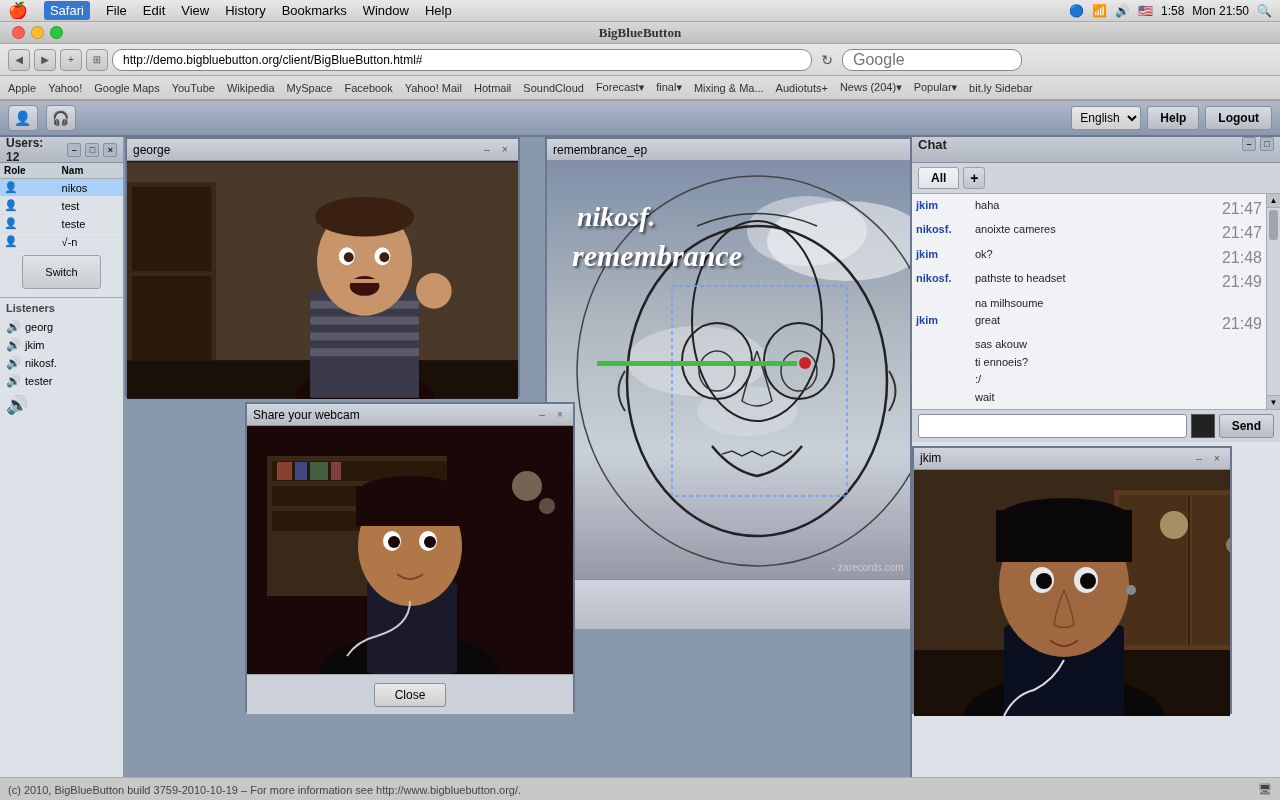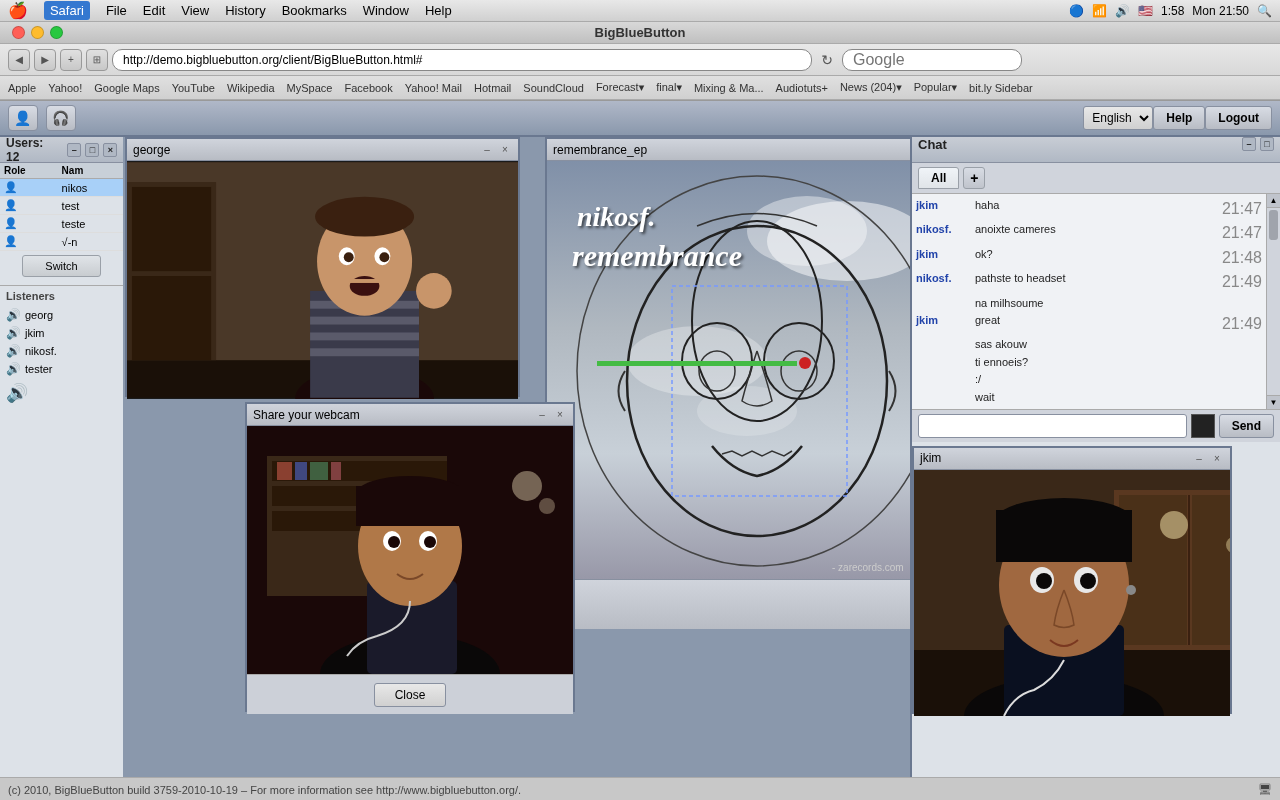--- a/index.html
+++ b/index.html
@@ -48,21 +48,21 @@
     
     #app-toolbar {
       height: 36px; background: linear-gradient(to bottom, #b0b8c8, #8a98ac);
       display: flex; align-items: center; padding: 0 8px; gap: 8px;
       border-bottom: 2px solid #6a7890;
     }
     .toolbar-btn { width: 30px; height: 26px; background: linear-gradient(to bottom, #d8dce4, #b8bcc4); border: 1px solid #8890a0; border-radius: 4px; cursor: pointer; display: flex; align-items: center; justify-content: center; font-size: 14px; }
     .lang-select { height: 24px; border: 1px solid #8890a0; border-radius: 3px; font-size: 12px; padding: 0 4px; background: linear-gradient(to bottom, #e8e8e8, #d0d0d0); }
     .help-btn { height: 24px; padding: 0 12px; background: linear-gradient(to bottom, #d8dce4, #b8bcc4); border: 1px solid #8890a0; border-radius: 3px; cursor: pointer; font-size: 12px; font-weight: bold; }
     .logout-btn { height: 24px; padding: 0 12px; background: linear-gradient(to bottom, #d8dce4, #b8bcc4); border: 1px solid #8890a0; border-radius: 3px; cursor: pointer; font-size: 12px; font-weight: bold; }
-    .toolbar-right { margin-left: auto; display: flex; align-items: center; gap: 0; }
+    .toolbar-right { margin-left: auto; display: flex; align-items: center; gap: 6px; }
 
     
     #main-content {
       display: flex; width: 100%; height: calc(800px - 22px - 22px - 32px - 24px - 36px - 24px);
       background: #8a98ac; position: relative;
     }
     
     #footer { height: 24px; background: #c8c8c8; border-top: 1px solid #aaa; display: flex; align-items: center; padding: 0 8px; font-size: 11px; color: #444; }
 
     
@@ -82,21 +82,21 @@
 
     .users-table { width: 100%; border-collapse: collapse; }
     .users-table th { background: #c8d0d8; font-size: 10px; font-weight: bold; padding: 2px 4px; border-bottom: 1px solid #aaa; text-align: left; }
     .users-table td { font-size: 11px; padding: 2px 4px; border-bottom: 1px solid #ddd; white-space: nowrap; overflow: hidden; text-overflow: ellipsis; max-width: 60px; }
     .user-row-active td { background: #a8d0f8; }
 
     .listeners-section { padding: 4px 6px; font-size: 11px; font-weight: bold; color: #444; border-top: 1px solid #aaa; margin-top: 4px; }
     .listener-item { display: flex; align-items: center; gap: 4px; padding: 2px 6px; font-size: 11px; }
     .listener-icon { font-size: 12px; }
 
-    .switch-btn { margin: 4px 22px; height: 22px; background: linear-gradient(to bottom, #e0e4e8, #c8ccd0); border: 1px solid #9aa0a8; border-radius: 3px; cursor: pointer; font-size: 11px; display: flex; align-items: center; justify-content: center; }
+    .switch-btn { margin: 4px 22px; height: 34px; background: linear-gradient(to bottom, #e0e4e8, #c8ccd0); border: 1px solid #9aa0a8; border-radius: 3px; cursor: pointer; font-size: 11px; display: flex; align-items: center; justify-content: center; }
     .panel-footer-icon { padding: 4px 6px; font-size: 18px; cursor: pointer; }
 
     
     #center-panel { flex: 1; display: flex; flex-direction: column; position: relative; }
 
     
     #george-window {
       position: absolute; top: 0; left: 0; width: 395px; height: 260px;
       background: #15803d; border: 2px solid #6a7890; z-index: 10;
     }
@@ -191,21 +191,21 @@
     <span>📶</span>
     <span>🔊</span>
     <span>🇺🇸</span>
     <span>1:58</span>
     <span>Mon 21:50</span>
     <span>🔍</span>
   </div>
 </div>
 
 <div id="browser-chrome">
-  <div id="title-bar" style="position:relative;">
+  <div id="title-bar" style="position:relative;font-family:Liberation Serif, serif;">
     <div class="window-controls">
       <div class="wc close"></div>
       <div class="wc min"></div>
       <div class="wc max"></div>
     </div>
     <span>BigBlueButton</span>
   </div>
   <div id="nav-bar">
     <div class="nav-btn">◀</div>
     <div class="nav-btn">▶</div>

